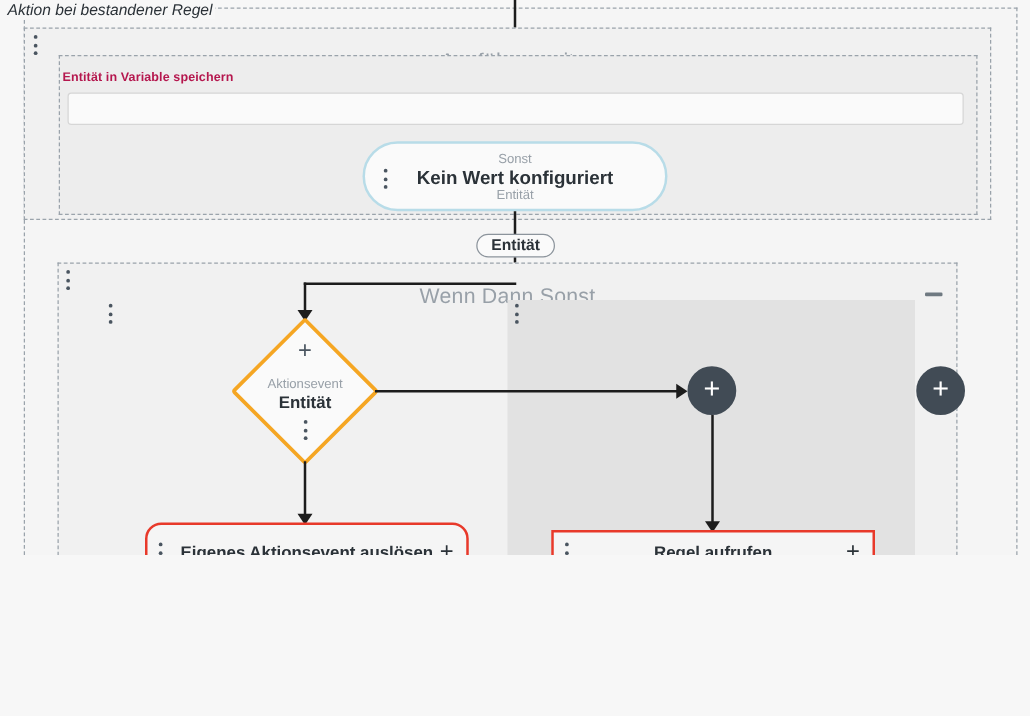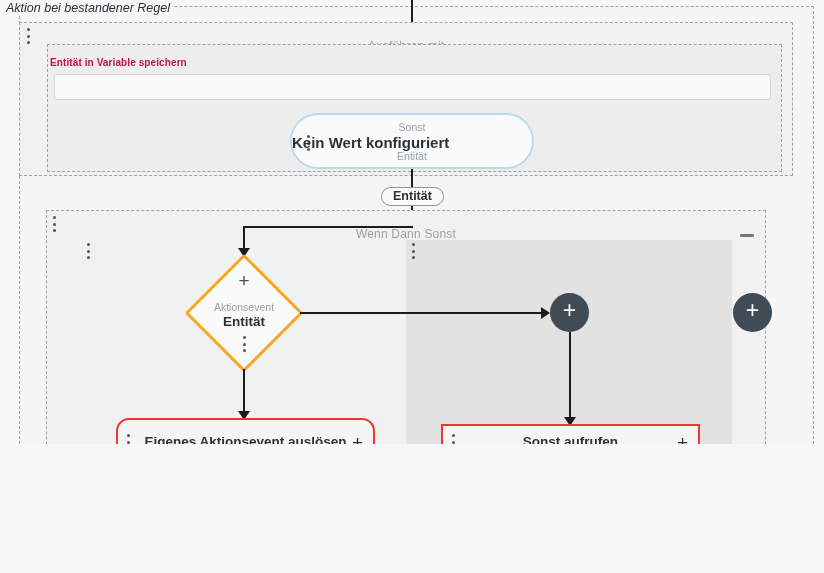--- a/index.html
+++ b/index.html
@@ -49,21 +49,21 @@
   
   .section {
     border: 1.3px dashed #9aa3ab;
     background: #f1f1f1;
   }
   .section-title {
     position: absolute;
     top: 16px;
     left: 0; right: 0;
     text-align: center;
-    font-size: 12px;
+    font-size: 17px;
     color: #98a0a8;
     letter-spacing: .2px;
     pointer-events: none;
   }
   .collapse-btn {
     position: absolute;
     right: 10px; top: 17px;
     width: 16px; height: 14px;
     cursor: pointer;
   }
@@ -113,21 +113,21 @@
     border-radius: 28px;
   }
   .rn-sub {
     position: absolute; left: 0; right: 0;
     text-align: center; font-size: 10.5px; color: #98a0a8;
   }
   .rn-sub.top { top: 6px; }
   .rn-sub.bot { bottom: 5px; }
   .rn-main {
     position: absolute; left: 0; right: 0; top: 19px;
-    font-size: 15px; font-weight: bold;
+    text-align: center; font-size: 15px; font-weight: bold;
     color: #2b3238;
   }
 
   
   .pill {
     left: 381px; top: 187px;
     height: 19px; padding: 0 11px;
     border: 1.4px solid #8c949c;
     border-radius: 10px;
     background: #fafafa;
@@ -329,21 +329,21 @@
     <div class="action-label" style="padding:0 26px;">Eigenes Aktionsevent auslösen</div>
     <div class="box-plus">+</div>
   </div>
 
   <div class="abs action-box action-b">
     <div class="dots" style="left:8px; top:50%; margin-top:-8px;">
         <i></i>
         <i></i>
         <i></i>
       </div>
-    <div class="action-label" style="padding:0 26px;">Sonst aufrufen</div>
+    <div class="action-label" style="padding:0 26px;">Regel aufrufen</div>
     <div class="box-plus">+</div>
   </div>
 
   <div class="ln vln abs" style="left:244px; top:466px; height:47px;"></div>
   <div class="ln vln abs" style="left:569px; top:460px; height:53px;"></div>
   <div class="ln hln abs" style="left:244px; top:512px; width:327px;"></div>
   <div class="ln vln abs" style="left:411px; top:512px; height:61px;"></div>
 
 </div>
 

